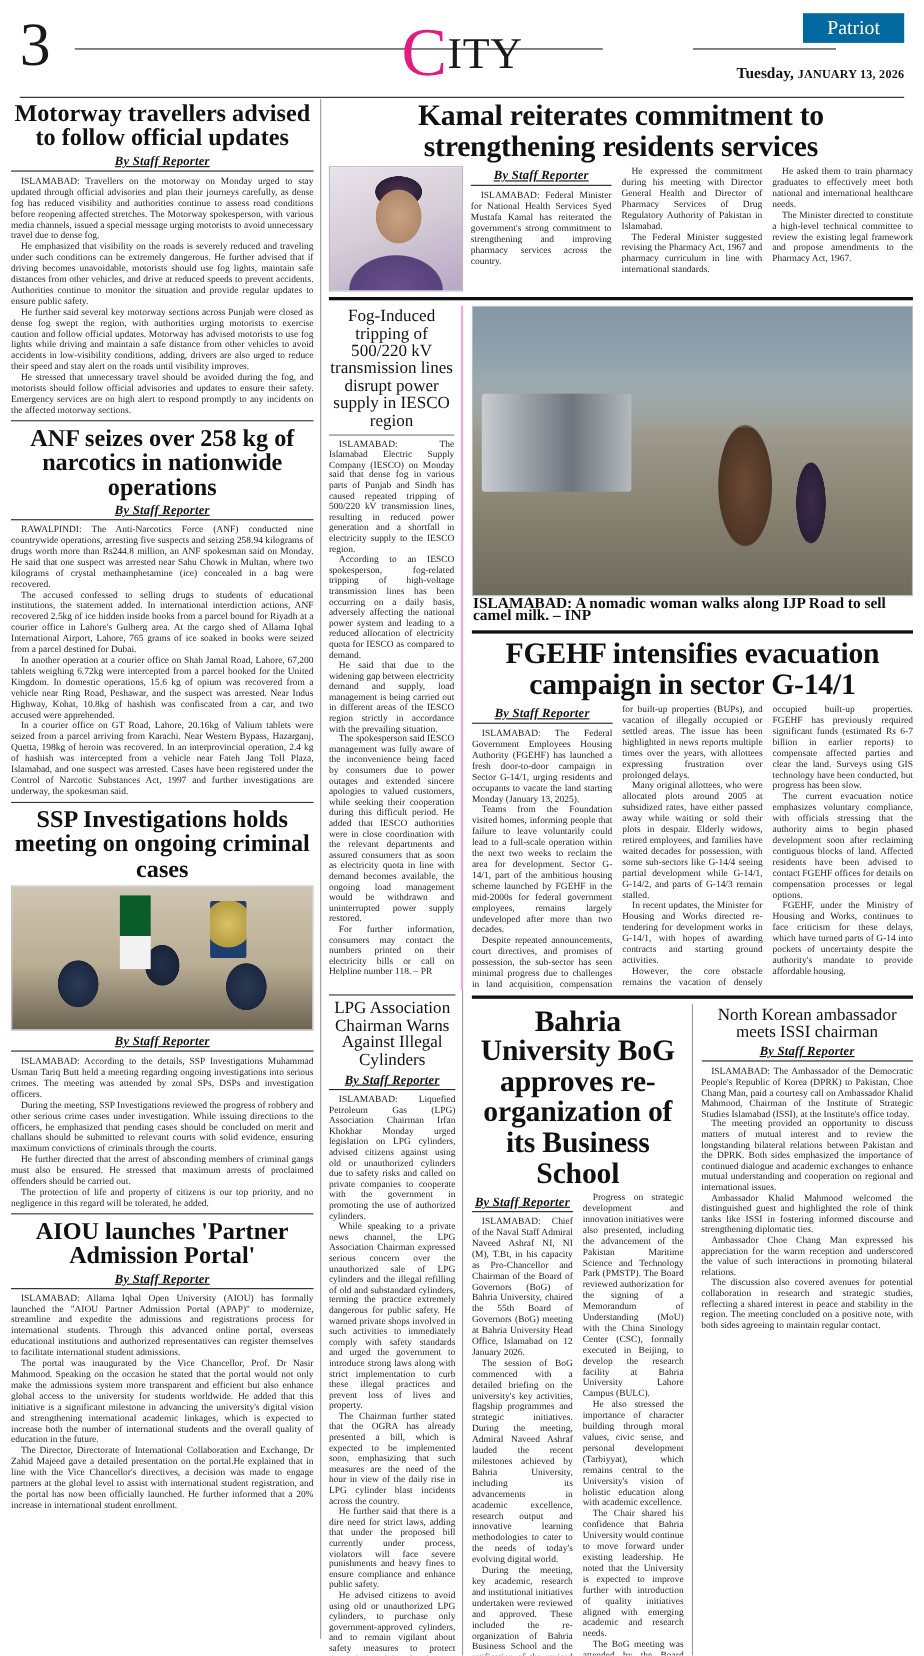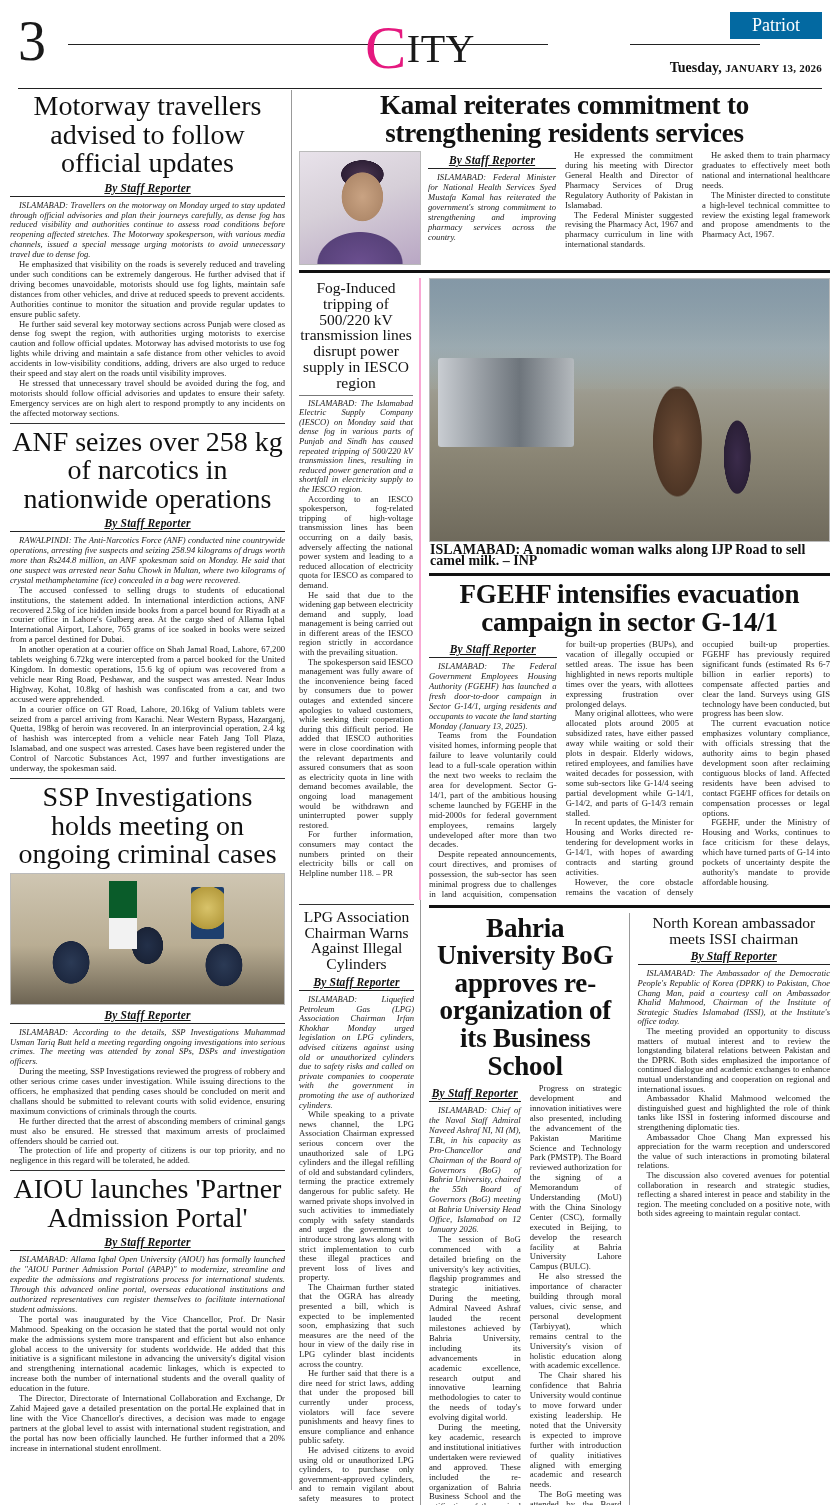--- a/index.html
+++ b/index.html
@@ -56,37 +56,37 @@
   .hr-thick { height: 3px; background: #111; margin: 5px 0 5px 0; }
   .hr-thin  { height: 1px; background: #333; margin: 4px 0 4px 0; }
   .hr-hair  { height: 1px; background: #777; margin: 3px 0 3px 0; }
 
   h1.hl, h2.hl, h3.hl, h4.hl {
     margin: 2px 0 4px 0; text-align: center;
     font-family: "Liberation Serif", serif; color: #111;
     font-weight: 400; line-height: 1.02;
   }
   h1.hl { font-size: 27px; font-weight: 700; letter-spacing: -.2px; }
-  h2.hl { font-size: 28px; font-weight: 400; }
+  h2.hl { font-size: 22px; font-weight: 700; }
   h4.hl { font-size: 15.5px; font-weight: 400; }
 
   .byline {
     text-align: center; font-size: 11.5px; font-weight: bold; font-style: italic;
     font-family: "Liberation Serif", serif;
     text-decoration: underline; margin: 3px 0 2px 0; letter-spacing: .2px;
   }
   .byline-rule { height: 1px; background:#222; margin: 1px 0 4px 0; }
 
   .body-txt {
     font-size: 8.6px; line-height: 9.9px; text-align: justify;
     font-family: "Liberation Serif", serif; color: #1b1b1b;
     hyphens: auto; -webkit-hyphens: auto;
   }
   .body-txt p { margin: 0 0 0 0; text-indent: 9px; }
-  .body-txt p:first-child { text-indent: 9px; font-style: italic; }
+  .body-txt p:first-child { text-indent: 9px; }
 
   .cols2 { column-count: 2; column-gap: 9px; column-rule: none; }
   .cols3 { column-count: 3; column-gap: 9px; }
 
   
   .photo { position: relative; overflow: hidden; border: 1px solid #bbb; }
   .cap {
     font-size: 14px; font-weight: bold; font-family: "Liberation Serif", serif;
     padding: 2px 1px 2px 1px; line-height: 11px;
   }

